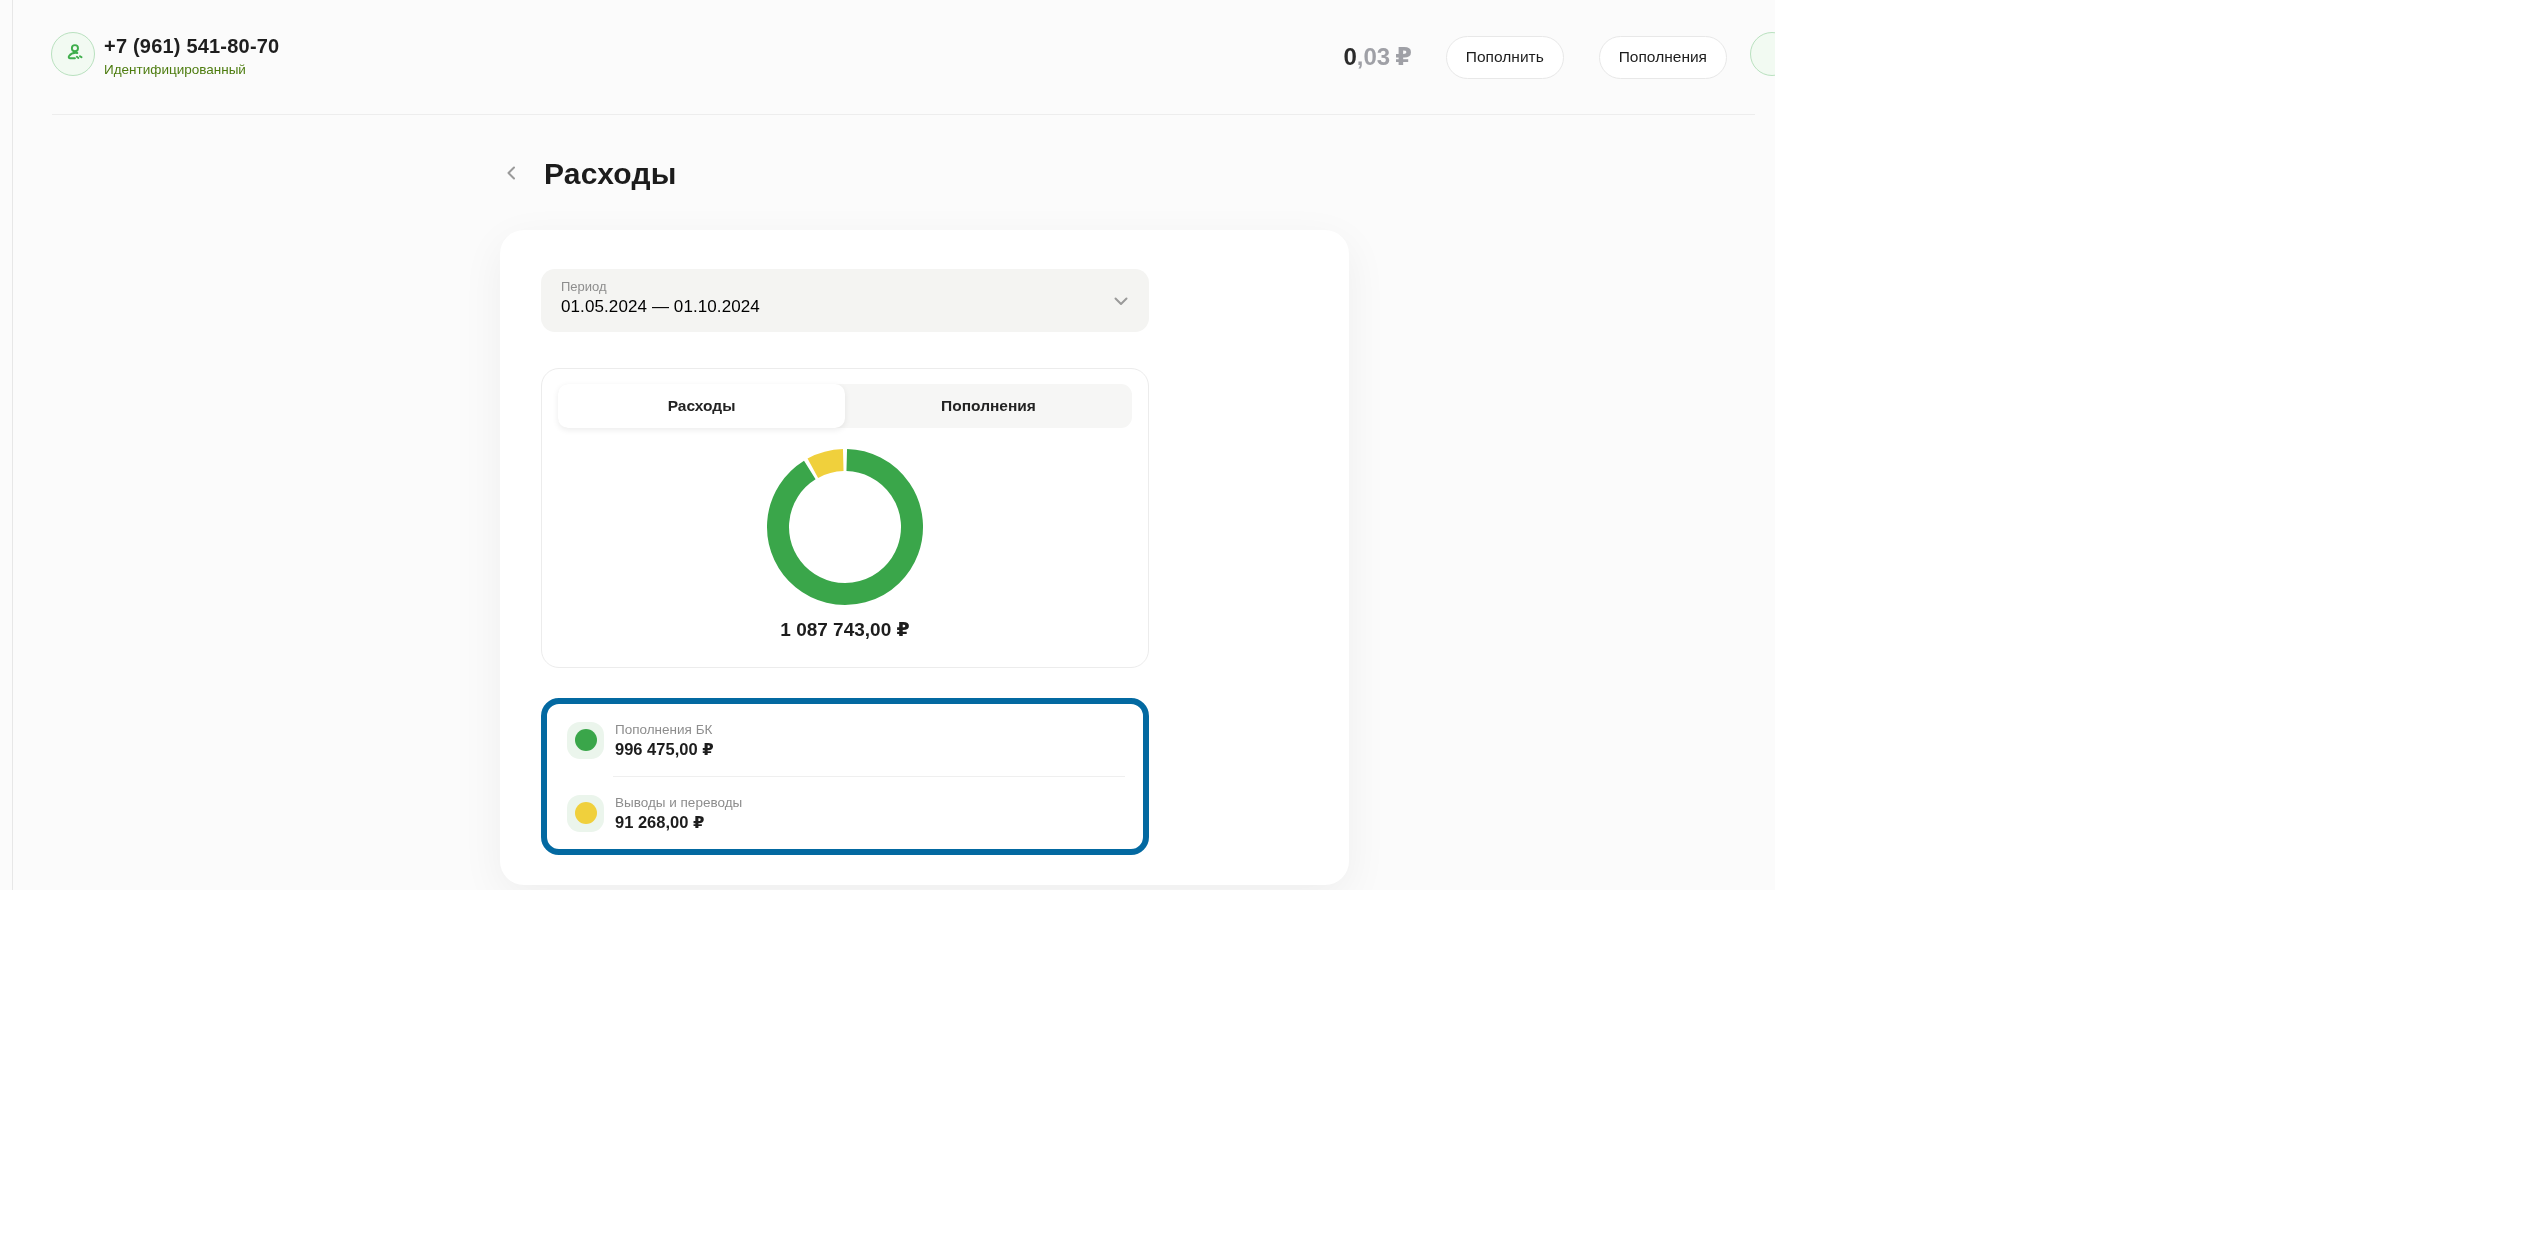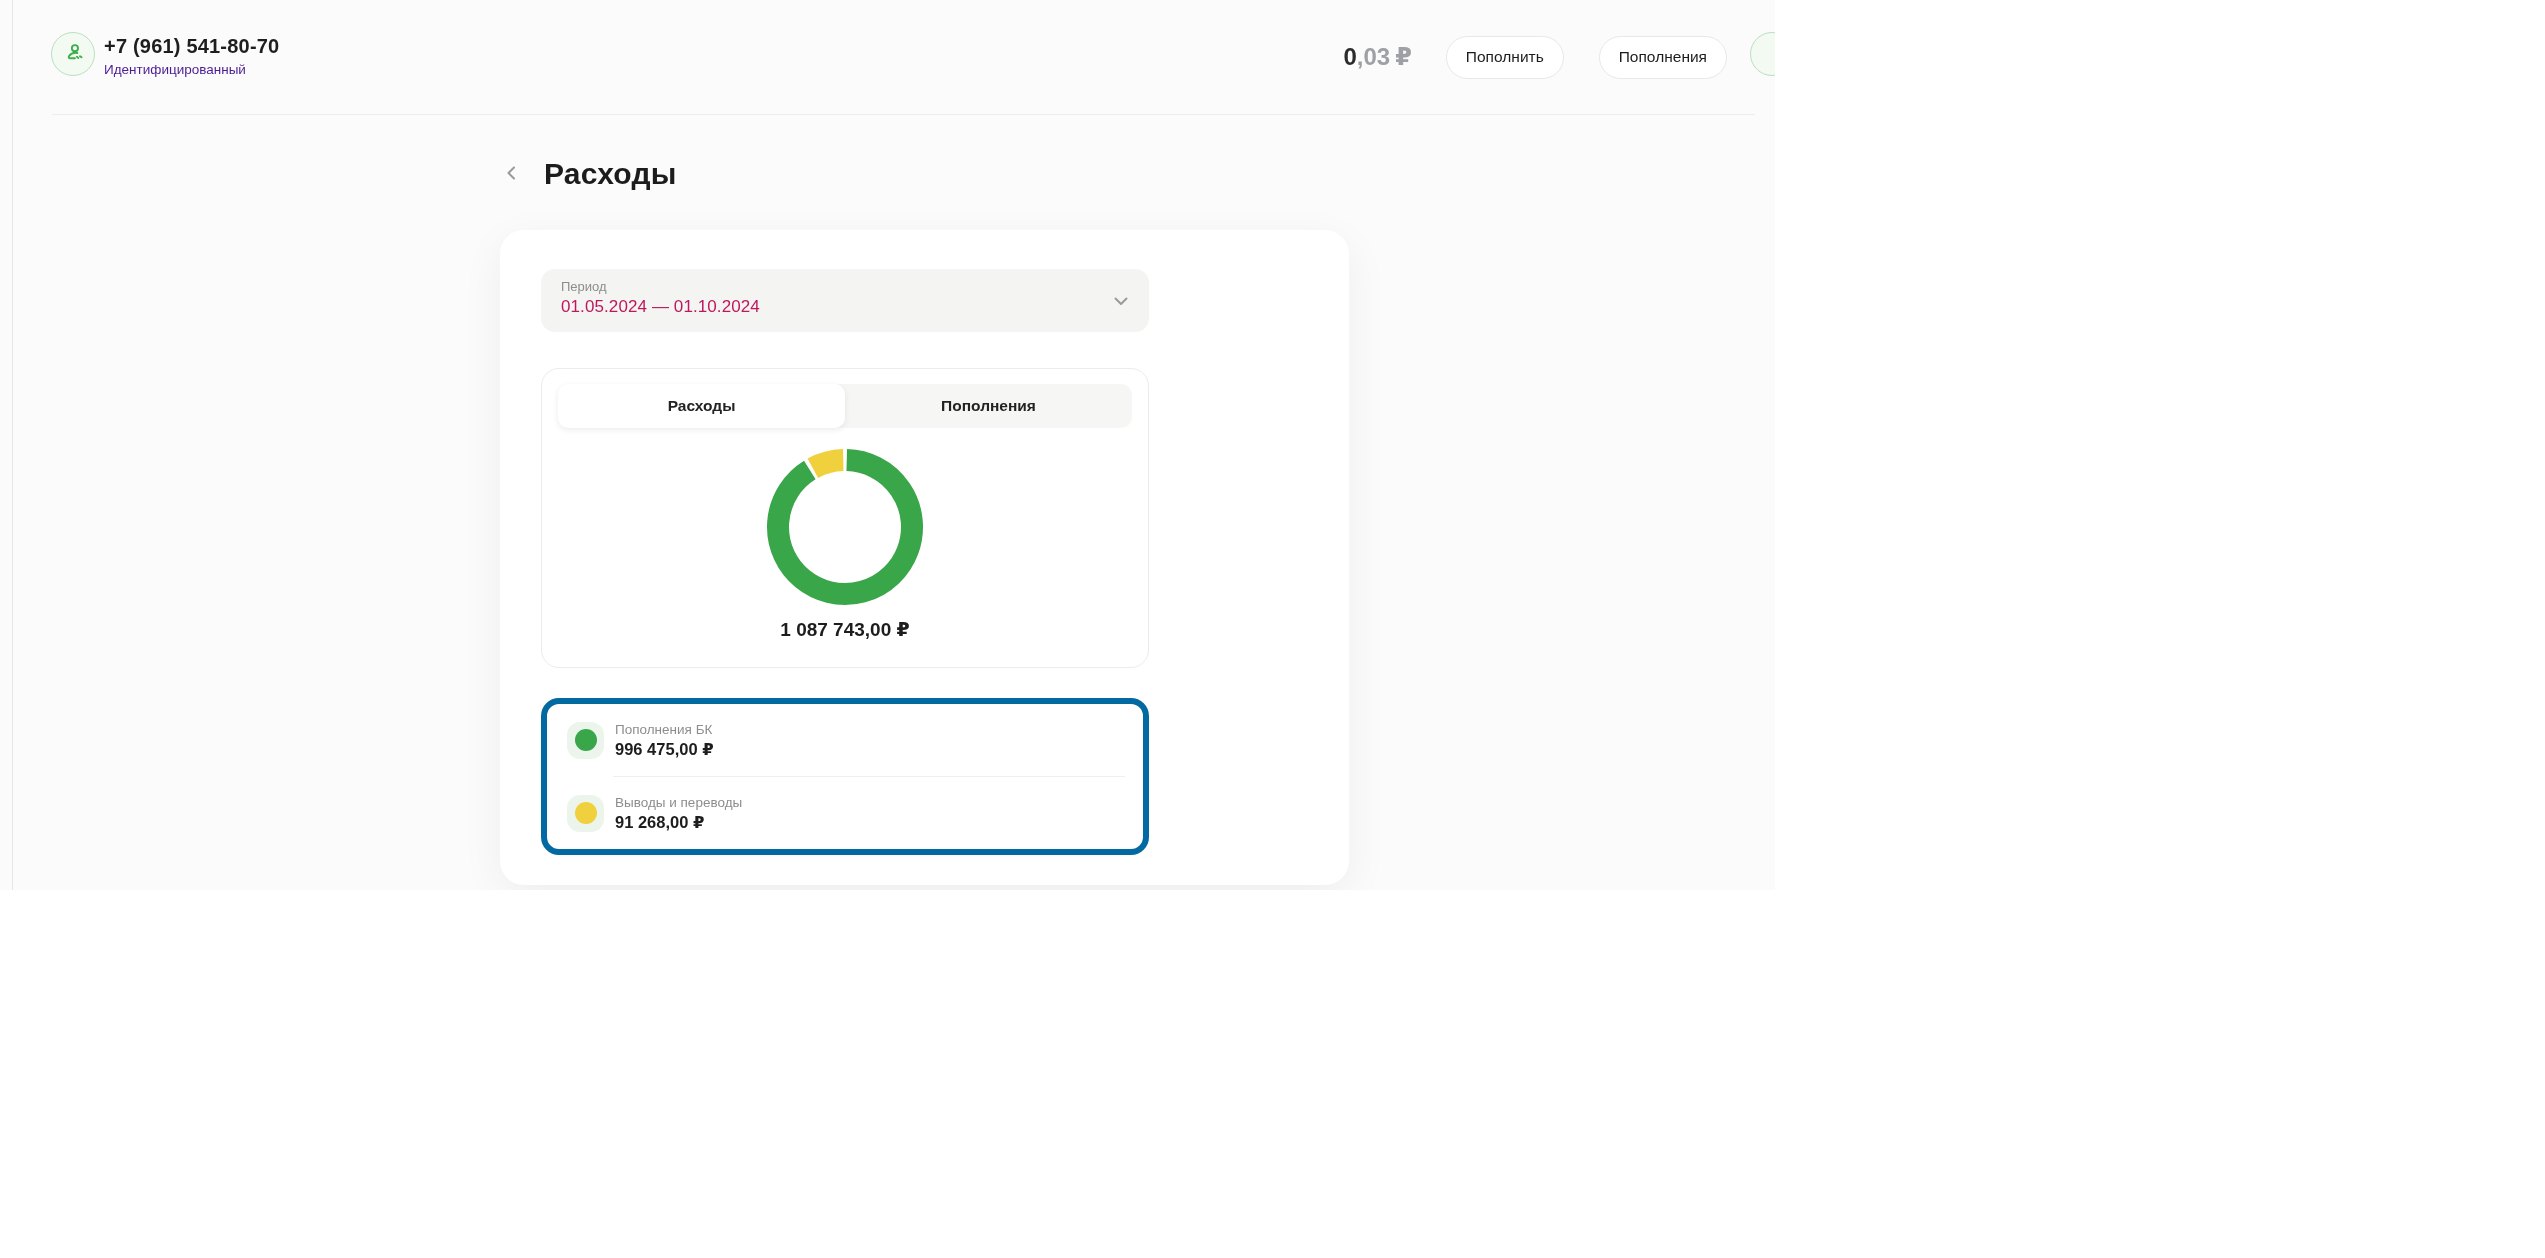--- a/index.html
+++ b/index.html
@@ -25,21 +25,21 @@
     width: 1703px; height: 1px; background: #ededed;
   }
   .avatar {
     position: absolute; left: 51px; top: 32px;
     width: 44px; height: 44px; border-radius: 50%;
     background: #f2faf2; border: 1.5px solid #b9e1bf;
     display: flex; align-items: center; justify-content: center;
   }
   .user-block { position: absolute; left: 104px; top: 35px; }
   .phone { font-size: 20px; font-weight: 700; letter-spacing: 0.2px; color: #1e1e1e; }
-  .status { font-size: 13.5px; color: #4c1d95; margin-top: 4px; }
+  .status { font-size: 13.5px; color: #4d7c0f; margin-top: 4px; }
 
   .header-right {
     position: absolute; right: 48px; top: 0; height: 114px;
     display: flex; align-items: center; gap: 34px;
   }
   .balance { font-size: 24px; font-weight: 700; white-space: nowrap; }
   .balance .whole { color: #2b2b2b; }
   .balance .fraction { color: #9fa0a6; }
   .balance .currency { color: #9fa0a6; margin-left: 5px; font-weight: 600; }
   .pill-btn {
@@ -72,21 +72,21 @@
   }
   .column { width: 608px; }
 
   
   .period-box {
     position: relative; height: 63px;
     background: #f4f4f2; border-radius: 14px;
     padding: 10px 48px 0 20px; cursor: pointer;
   }
   .period-label { font-size: 13px; color: #8d8d8d; }
-  .period-value { font-size: 17px; color: #be185d; margin-top: 3px; letter-spacing: 0.1px; }
+  .period-value { font-size: 17px; color: #000000; margin-top: 3px; letter-spacing: 0.1px; }
   .period-chevron { position: absolute; right: 17px; top: 21px; }
 
   
   .chart-box {
     margin-top: 36px; height: 300px;
     border: 1px solid #ececec; border-radius: 18px;
     background: #fff;
   }
   .seg-control {
     margin: 15px 16px 0; height: 44px;

